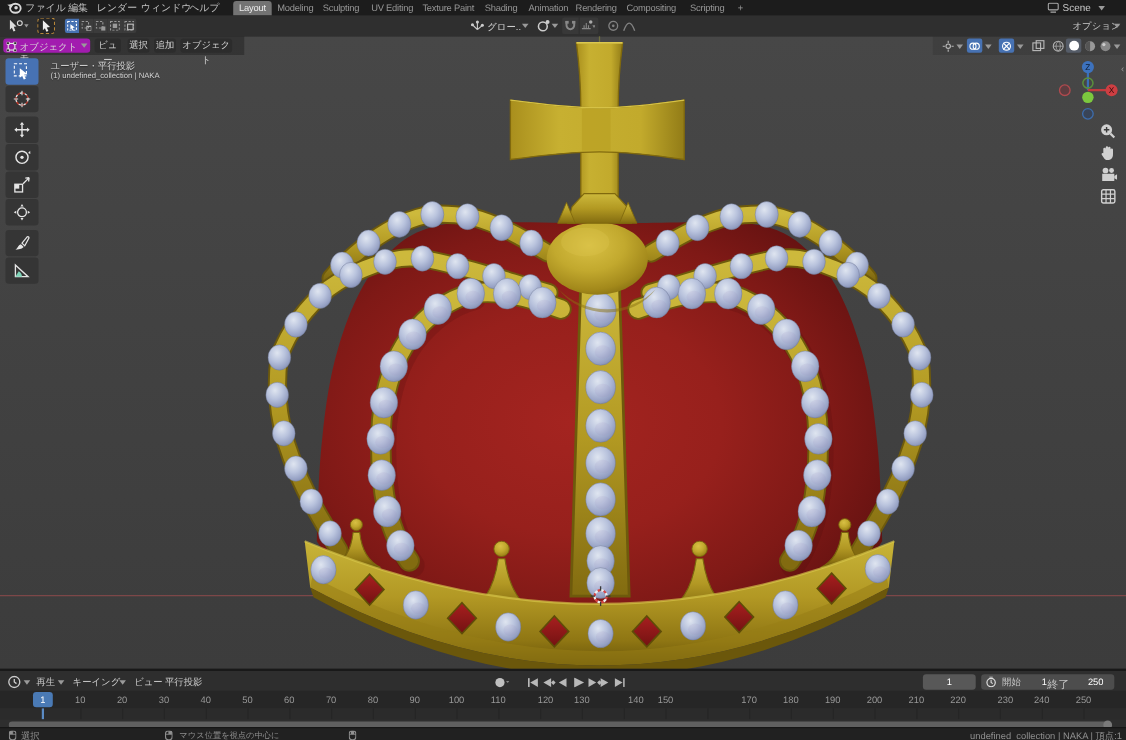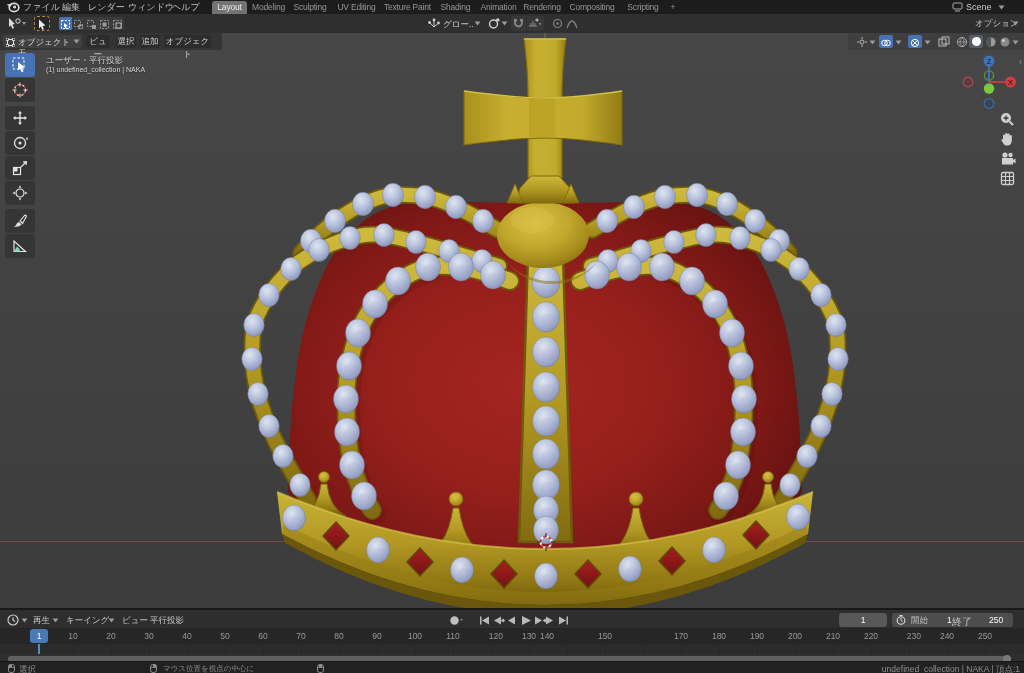--- a/index.html
+++ b/index.html
@@ -7,21 +7,21 @@
 .abs{position:absolute}
 #vpbg{position:absolute;left:0;top:33px;width:1024px;height:575px;background:linear-gradient(#474747,#3c3c3c);z-index:0}
 #topbar{position:absolute;left:0;top:0;width:1024px;height:14px;background:#1c1c1c;font-size:9px;color:#c0c0c0;z-index:2}
 .menu{position:absolute;top:2px;line-height:10px}
 .tab{position:absolute;top:1px;height:13px;font-size:8.5px;letter-spacing:-0.2px;white-space:nowrap;overflow:hidden;color:#969696;text-align:center;line-height:13px;border-radius:3px 3px 0 0}
 .tabactive{background:#737373;color:#ececec}
 #row2{position:absolute;left:0;top:14px;width:1024px;height:19px;background:#2f2f2f;z-index:2}
 #hdrL{position:absolute;left:0;top:33px;width:222px;height:17px;background:rgba(28,28,28,0.45);z-index:2}
 #hdrR{position:absolute;left:848px;top:33px;width:176px;height:17px;background:rgba(38,38,38,0.25);z-index:2}
 #row3{position:absolute;left:0;top:33px;width:1024px;height:17px;z-index:3}
-.pill{position:absolute;background:#404040;border-radius:3px;color:#d8d8d8;font-size:8.5px}
+.pill{position:absolute;background:#a21caf;border-radius:3px;color:#d8d8d8;font-size:8.5px}
 .m3{position:absolute;top:2px;height:13px;line-height:13px;background:#2c2c2c;border-radius:3px;color:#d2d2d2;font-size:8.5px;text-align:center}
 #toolbar{position:absolute;left:5px;top:53px;width:30px;z-index:3}
 .tbtn{width:30px;height:24px;background:#353535;border-radius:3px;margin-bottom:1px;position:relative}
 .tbtn svg{position:absolute;left:7px;top:4px}
 .tactive{background:#4772b3}
 .ovl{position:absolute;color:#d4d4d4;font-size:8.5px;text-shadow:0 1px 1px rgba(0,0,0,0.4);white-space:nowrap;z-index:3}
 #tl{position:absolute;left:0;top:608px;width:1024px;height:53px;background:#2e2e2e;border-top:2px solid #191919;z-index:2}
 #tlhdr{position:absolute;left:0;top:2px;width:1024px;height:16px;background:#2e2e2e}
 #ruler{position:absolute;left:0;top:18px;width:1024px;height:16px;background:#262626}
 #tlbody{position:absolute;left:0;top:34px;width:1024px;height:10px;background:#2b2b2b}
@@ -581,21 +581,21 @@
       <span class="fnum" style="left:175px;width:24px;text-align:center;position:absolute;top:3px">40</span>
       <span class="fnum" style="left:213px;width:24px;text-align:center;position:absolute;top:3px">50</span>
       <span class="fnum" style="left:251px;width:24px;text-align:center;position:absolute;top:3px">60</span>
       <span class="fnum" style="left:289px;width:24px;text-align:center;position:absolute;top:3px">70</span>
       <span class="fnum" style="left:327px;width:24px;text-align:center;position:absolute;top:3px">80</span>
       <span class="fnum" style="left:365px;width:24px;text-align:center;position:absolute;top:3px">90</span>
       <span class="fnum" style="left:403px;width:24px;text-align:center;position:absolute;top:3px">100</span>
       <span class="fnum" style="left:441px;width:24px;text-align:center;position:absolute;top:3px">110</span>
       <span class="fnum" style="left:479px;width:24px;text-align:right;position:absolute;top:3px">120</span>
       <span class="fnum" style="left:517px;width:24px;text-align:center;position:absolute;top:3px">130</span>
-      <span class="fnum" style="left:535px;width:24px;text-align:center;position:absolute;top:3px">140</span>
+      <span class="fnum" style="left:571px;width:24px;text-align:left;position:absolute;top:3px">140</span>
       <span class="fnum" style="left:593px;width:24px;text-align:center;position:absolute;top:3px">150</span>
       <span class="fnum" style="left:631px;width:24px;text-align:center;position:absolute;top:17px">160</span>
       <span class="fnum" style="left:669px;width:24px;text-align:center;position:absolute;top:3px">170</span>
       <span class="fnum" style="left:707px;width:24px;text-align:center;position:absolute;top:3px">180</span>
       <span class="fnum" style="left:745px;width:24px;text-align:center;position:absolute;top:3px">190</span>
       <span class="fnum" style="left:783px;width:24px;text-align:center;position:absolute;top:3px">200</span>
       <span class="fnum" style="left:821px;width:24px;text-align:center;position:absolute;top:3px">210</span>
       <span class="fnum" style="left:859px;width:24px;text-align:center;position:absolute;top:3px">220</span>
       <span class="fnum" style="left:897px;width:24px;text-align:right;position:absolute;top:3px">230</span>
       <span class="fnum" style="left:935px;width:24px;text-align:center;position:absolute;top:3px">240</span>

